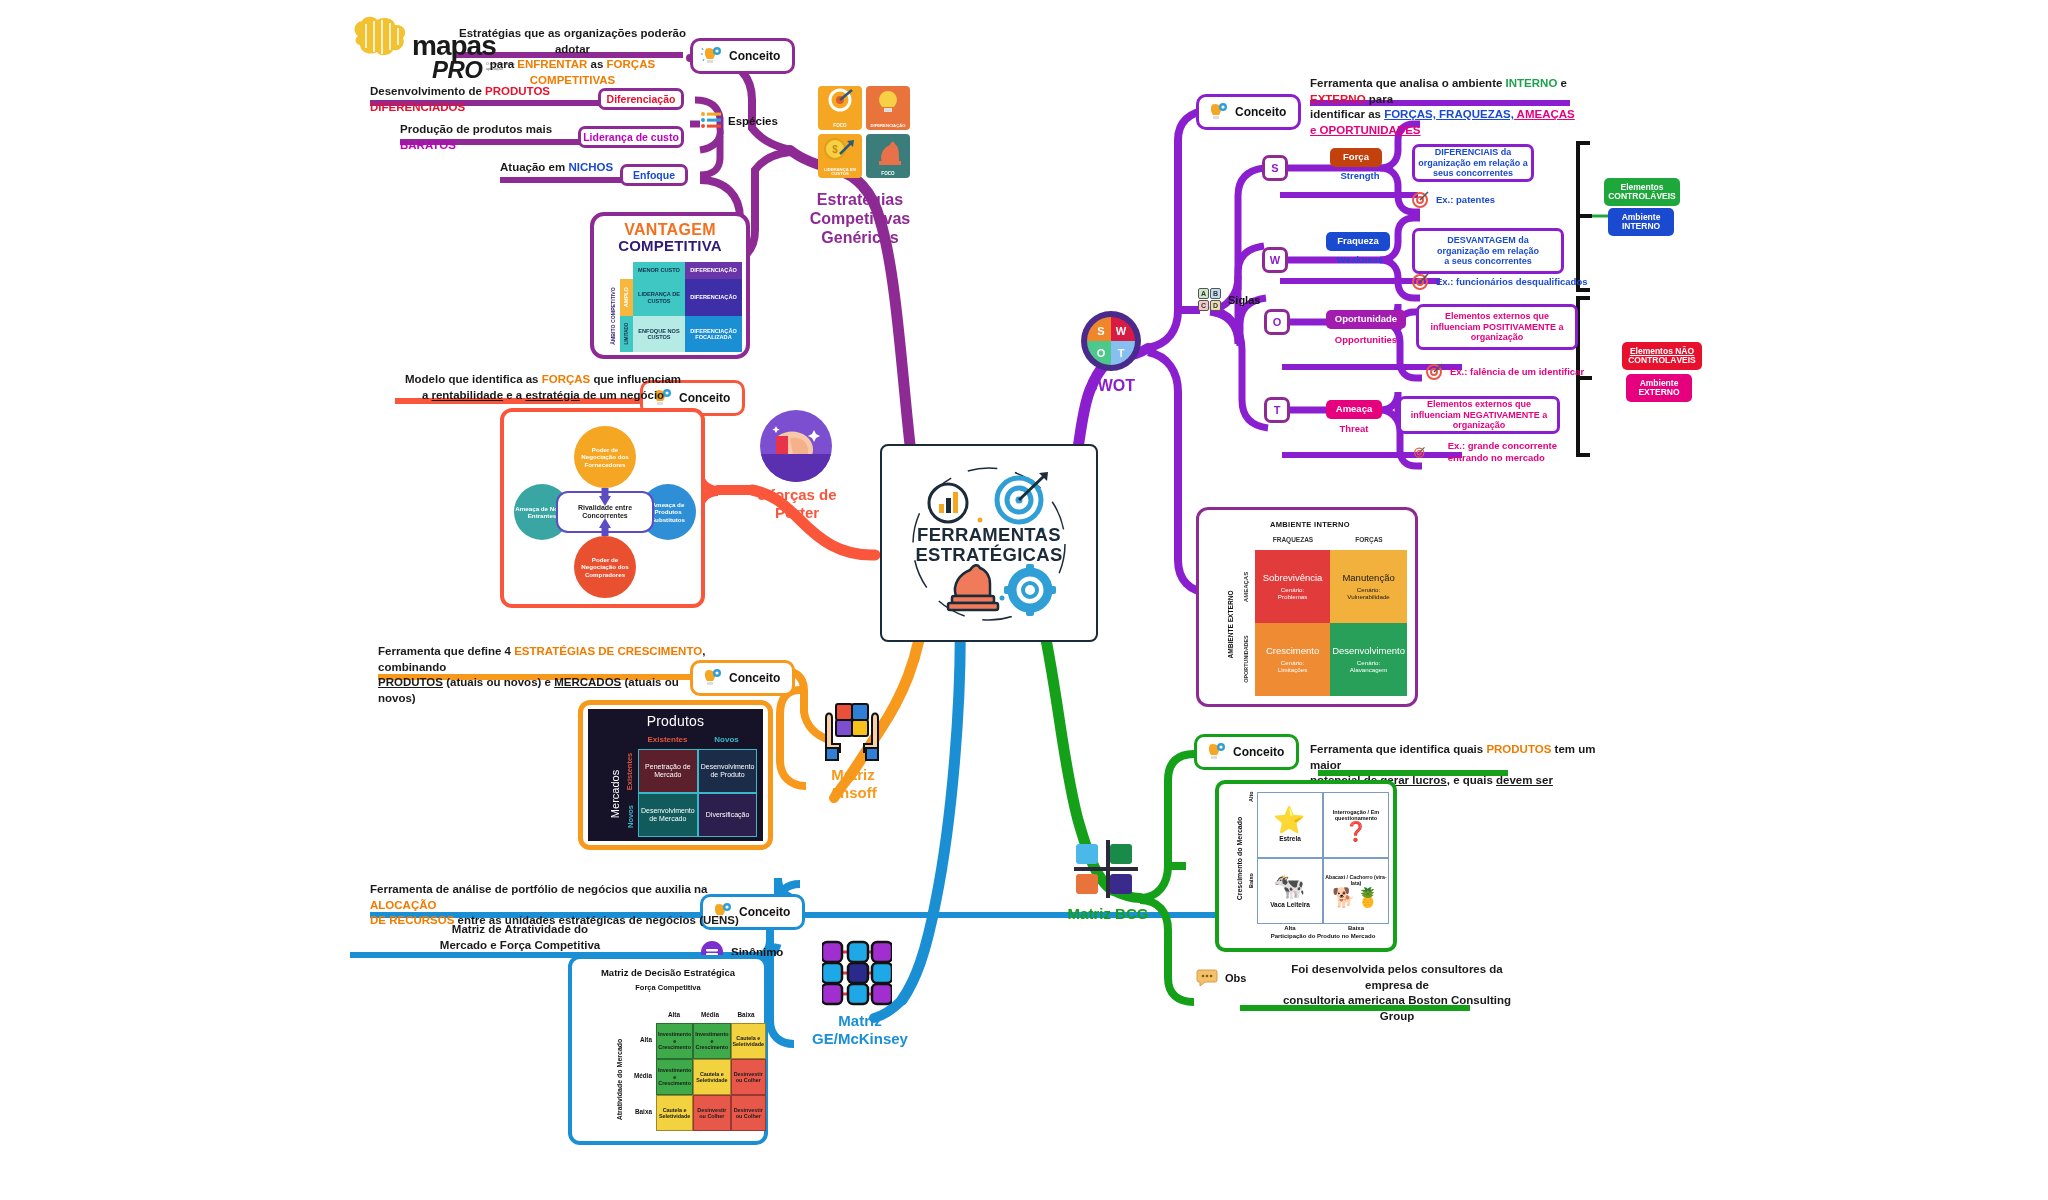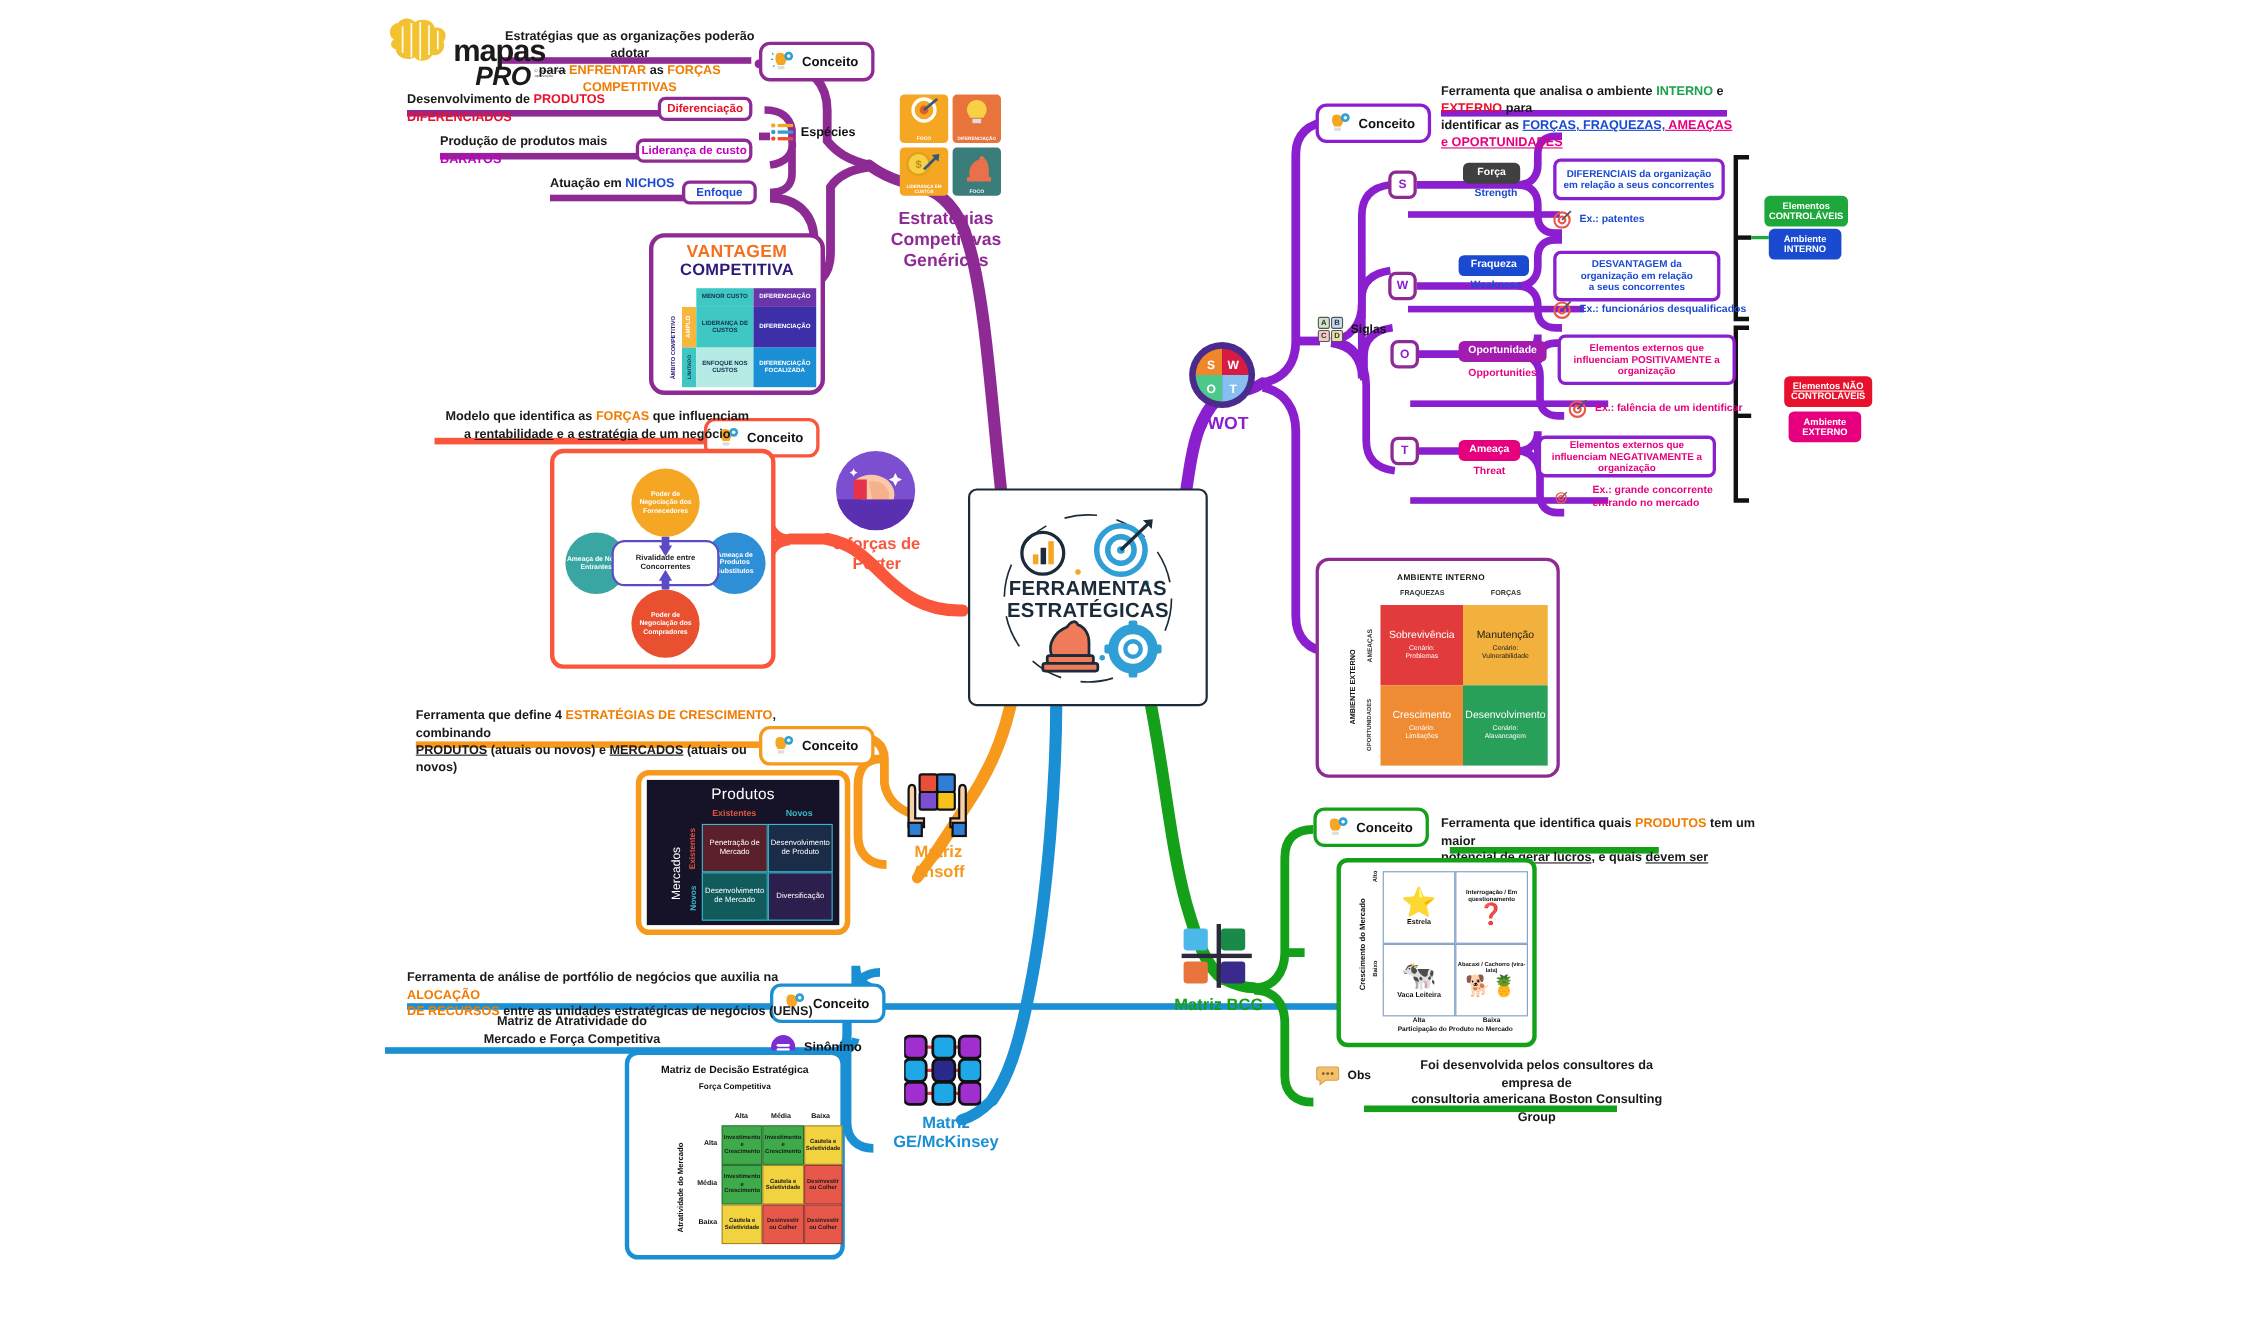--- a/index.html
+++ b/index.html
@@ -601,23 +601,23 @@
         <i style="background:#e9dfae;">D</i>
     </div>
     <span style="font-size:11px;font-weight:600;color:#111;">Siglas</span>
   </div>
 
   <div class="pill pill-outline" style="left:1262px;top:155px;width:26px;height:26px;font-size:11px;color:#8b1fd0;border-width:3px;">S</div>
   <div class="pill pill-outline" style="left:1262px;top:247px;width:26px;height:26px;font-size:11px;color:#8b1fd0;border-width:3px;">W</div>
   <div class="pill pill-outline" style="left:1264px;top:309px;width:26px;height:26px;font-size:11px;color:#8b1fd0;border-width:3px;">O</div>
   <div class="pill pill-outline" style="left:1264px;top:397px;width:26px;height:26px;font-size:11px;color:#8b1fd0;border-width:3px;">T</div>
 
-  <div class="chip" style="left:1330px;top:148px;width:52px;height:19px;background:#404040;font-size:9.5px;">Força</div>
+  <div class="chip" style="left:1330px;top:148px;width:52px;height:19px;background:#c2410c;font-size:9.5px;">Força</div>
   <div class="abs" style="left:1330px;top:170px;width:60px;text-align:center;font-size:9.5px;font-weight:bold;color:#1a4ad0;">Strength</div>
-  <div class="pill pill-outline" style="left:1412px;top:144px;width:156px;height:38px;font-size:9px;color:#1a4ad0;padding:2px;border-color:#8b1fd0;">DIFERENCIAIS da organização em relação a seus concorrentes</div>
+  <div class="pill pill-outline" style="left:1412px;top:144px;width:122px;height:38px;font-size:9px;color:#1a4ad0;padding:2px;border-color:#8b1fd0;">DIFERENCIAIS da organização em relação a seus concorrentes</div>
   <div class="abs" style="left:1412px;top:190px;display:flex;align-items:center;gap:6px;">
     <svg width="18" height="18" viewBox="0 0 18 18">
       <circle cx="8" cy="10" r="7" fill="none" stroke="#e8584a" stroke-width="2"></circle>
         <circle cx="8" cy="10" r="3" fill="none" stroke="#e8584a" stroke-width="2"></circle>
       <path d="M8,10 L16,2" stroke="#555" stroke-width="1.6"></path>
       </svg>
     <span style="font-size:9.5px;font-weight:bold;color:#1a4ad0;">Ex.: patentes</span>
   </div>
 
   <div class="chip" style="left:1326px;top:232px;width:64px;height:19px;background:#1a4ad0;font-size:9.5px;">Fraqueza</div>

